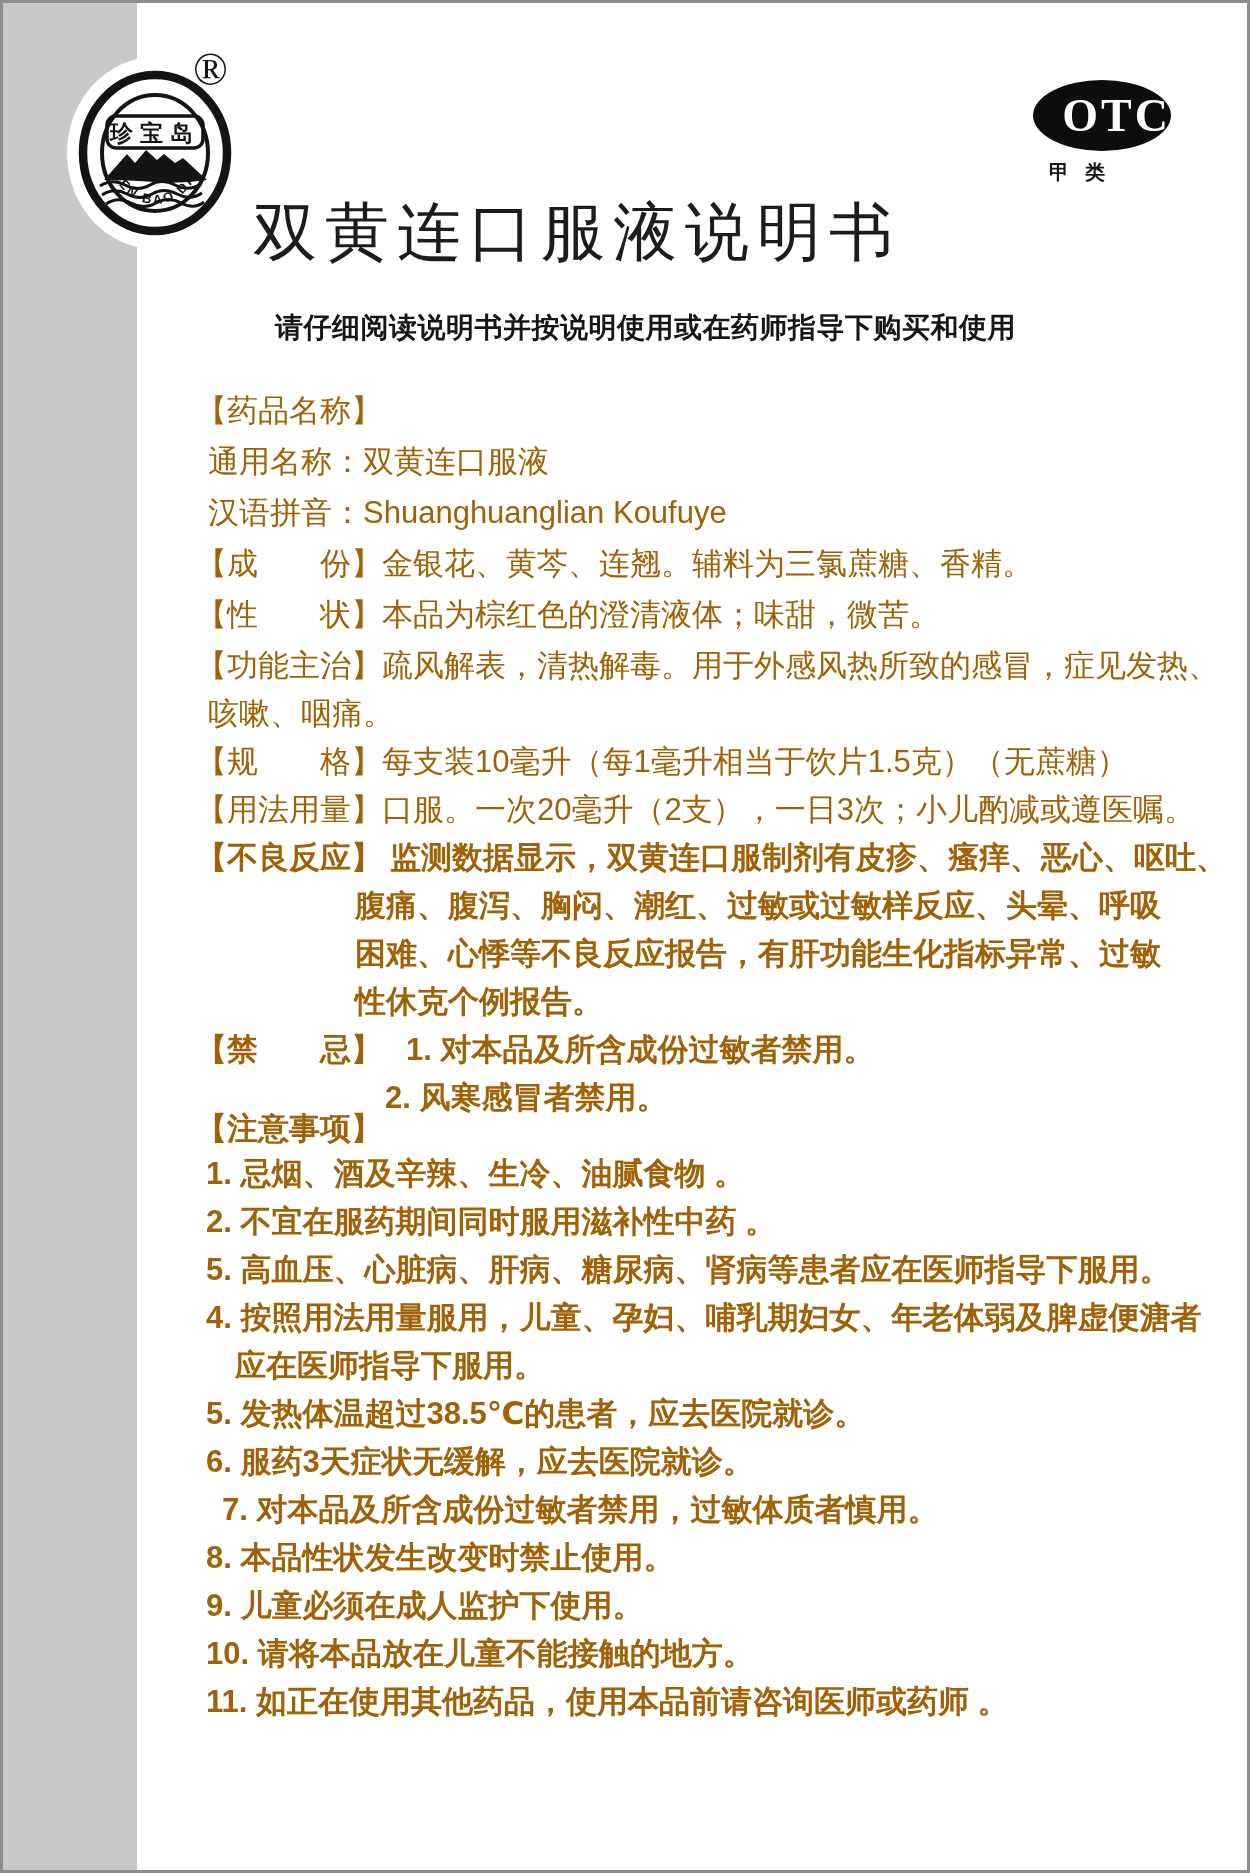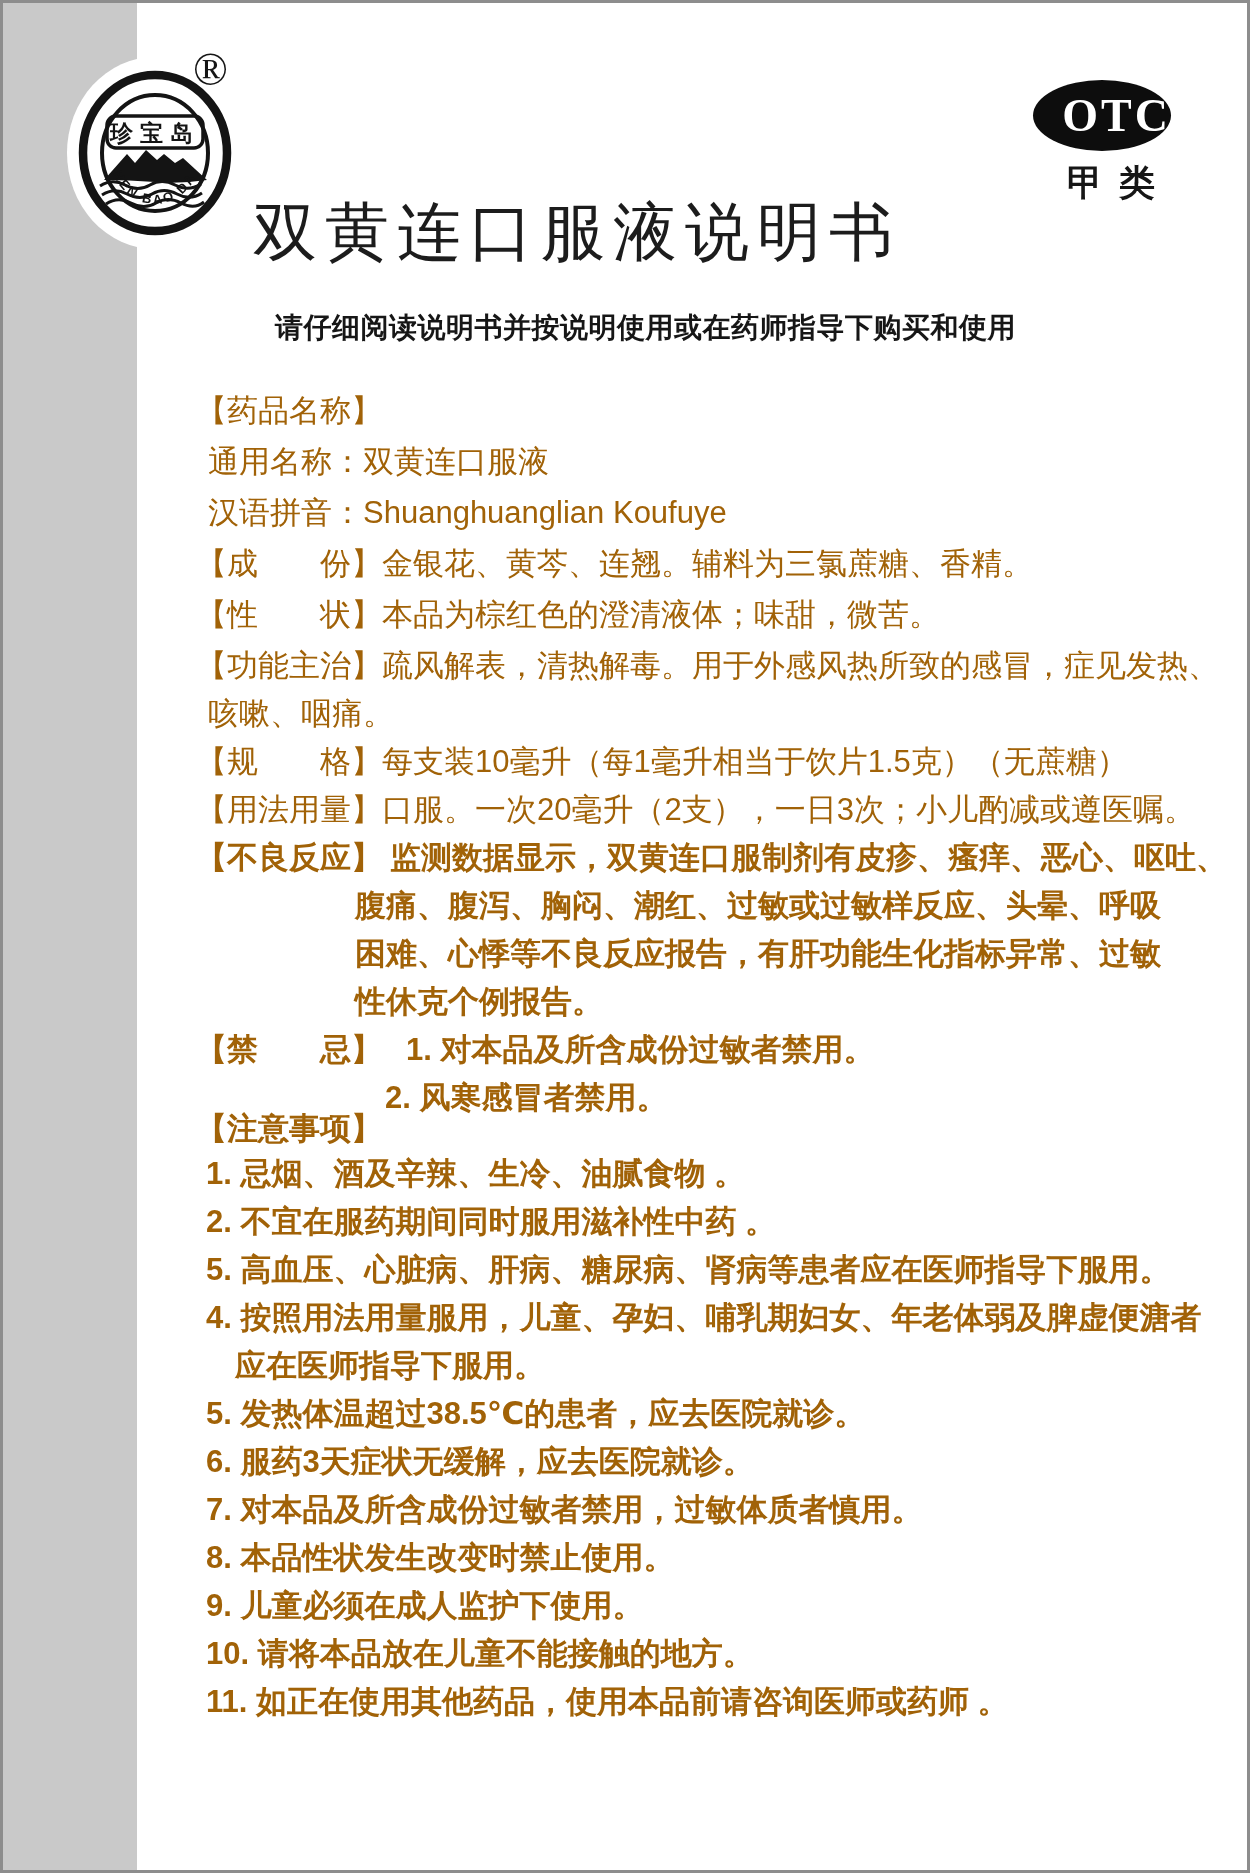--- a/index.html
+++ b/index.html
@@ -9,22 +9,22 @@
     font-family:"Liberation Sans","DejaVu Sans",sans-serif;color:#111;
   }
   .graybar{position:absolute;left:0;top:0;width:134px;height:100%;background:#c9c9c9;}
   .logo-svg{position:absolute;left:57px;top:50px;width:192px;height:202px;}
   .regmark{position:absolute;left:190px;top:40px;font-size:46px;font-weight:400;color:#151515;
     font-family:"Liberation Serif","DejaVu Serif",serif;}
   .otc-oval{position:absolute;left:1030px;top:77px;width:138px;height:71px;background:#0d0d0d;
     border-radius:50%;text-align:right;line-height:71px;}
   .otc-oval span{color:#ffffff;font-family:"Liberation Serif","DejaVu Serif",serif;
     font-weight:700;font-size:46px;letter-spacing:3px;}
-  .otc-class{position:absolute;left:1030px;top:156px;width:138px;text-align:right;
-    font-size:36px;font-weight:700;letter-spacing:16px;text-indent:16px;color:#161616;}
+  .otc-class{position:absolute;left:1030px;top:156px;width:138px;text-align:left;
+    font-size:20px;font-weight:700;letter-spacing:16px;text-indent:16px;color:#161616;}
   .title{position:absolute;left:250px;top:186px;margin:0;font-weight:400;
     font-family:"Liberation Serif","DejaVu Serif",serif;font-size:64px;letter-spacing:8px;
     color:#1c1c1c;white-space:nowrap;}
   .subtitle{position:absolute;left:272px;top:306px;font-size:28px;font-weight:700;
     letter-spacing:0.5px;color:#161616;white-space:nowrap;}
   .ln{position:absolute;font-size:31px;line-height:36px;white-space:nowrap;color:#a16207;}
   .reg{font-weight:400;}
   .bold{font-weight:700;}
   .gap-sm{margin-left:8px;}
   .gap-md{margin-left:24px;}
@@ -102,19 +102,19 @@
   <div class="ln bold" style="left:382px;top:1077px">2. 风寒感冒者禁用。</div>
 
   <div class="ln bold" style="left:193px;top:1108px">【注意事项】</div>
   <div class="ln bold" style="left:203px;top:1153px">1. 忌烟、酒及辛辣、生冷、油腻食物 。</div>
   <div class="ln bold" style="left:203px;top:1201px">2. 不宜在服药期间同时服用滋补性中药 。</div>
   <div class="ln bold" style="left:203px;top:1249px">5. 高血压、心脏病、肝病、糖尿病、肾病等患者应在医师指导下服用。</div>
   <div class="ln bold" style="left:203px;top:1297px">4. 按照用法用量服用，儿童、孕妇、哺乳期妇女、年老体弱及脾虚便溏者</div>
   <div class="ln bold" style="left:232px;top:1345px">应在医师指导下服用。</div>
   <div class="ln bold" style="left:203px;top:1393px">5. 发热体温超过38.5℃的患者，应去医院就诊。</div>
   <div class="ln bold" style="left:203px;top:1441px">6. 服药3天症状无缓解，应去医院就诊。</div>
-  <div class="ln bold" style="left:203px;top:1489px">7. 对本品及所含成份过敏者禁用，过敏体质者慎用。</div>
+  <div class="ln bold" style="left:219px;top:1489px">7. 对本品及所含成份过敏者禁用，过敏体质者慎用。</div>
   <div class="ln bold" style="left:203px;top:1537px">8. 本品性状发生改变时禁止使用。</div>
   <div class="ln bold" style="left:203px;top:1585px">9. 儿童必须在成人监护下使用。</div>
   <div class="ln bold" style="left:203px;top:1633px">10. 请将本品放在儿童不能接触的地方。</div>
   <div class="ln bold" style="left:203px;top:1681px">11. 如正在使用其他药品，使用本品前请咨询医师或药师 。</div>
 
 </div>
 
 </body></html>

